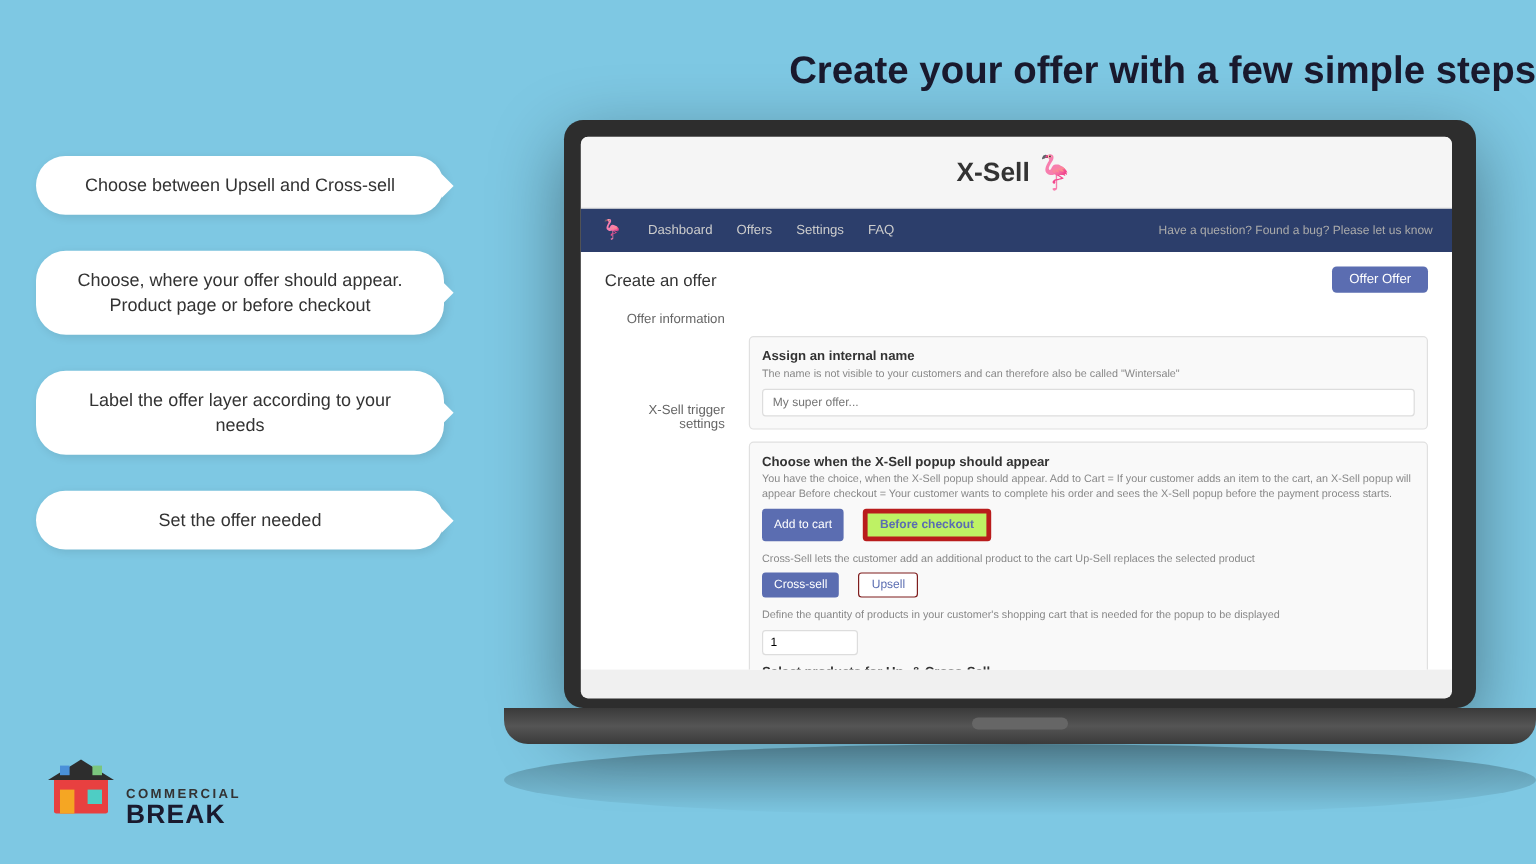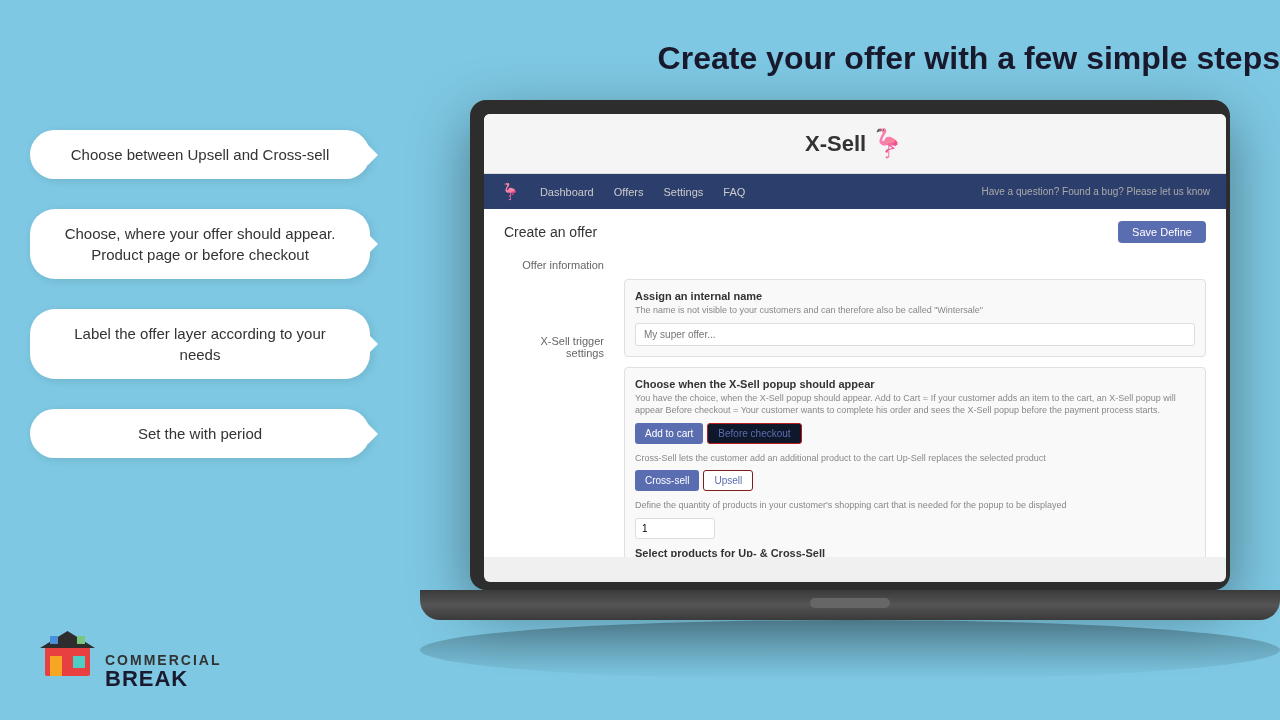--- a/index.html
+++ b/index.html
@@ -60,21 +60,21 @@
       position: absolute;
       right: 50px;
       top: 100px;
       width: 760px;
       height: 550px;
     }
 
     .laptop-screen-outer {
       background: #2d2d2d;
       border-radius: 16px;
-      padding: 14px 4px 8px 14px;
+      padding: 14px 20px 8px 14px;
       width: 760px;
       height: 490px;
       box-shadow: 0 20px 60px rgba(0,0,0,0.4);
       position: relative;
     }
 
     .laptop-screen-inner {
       background: #f0f0f0;
       width: 100%;
       height: 100%;
@@ -225,41 +225,42 @@
       border: 1px solid #ddd;
       border-radius: 3px;
       padding: 5px 8px;
       font-size: 10px;
       color: #aaa;
       background: white;
     }
 
     .btn-group {
       display: flex;
-      gap: 4px;
+      gap: 16px;
       margin-bottom: 8px;
     }
 
     .btn-small {
       padding: 4px 10px;
       border: none;
       border-radius: 3px;
       font-size: 10px;
       cursor: pointer;
     }
 
     .btn-purple {
       background: #5b6db1;
       color: white;
     }
 
     .btn-outline {
-      background: #0f172a;
+      background: #bef264;
       color: #5b6db1;
-      border: 1px solid #b91c1c;
+      border: 4px solid #b91c1c;
+      font-weight: bold;
     }
 
     .btn-cross {
       background: #5b6db1;
       color: white;
     }
 
     .btn-upsell {
       background: white;
       color: #5b6db1;
@@ -293,21 +294,21 @@
       width: 55px;
       height: 55px;
     }
 
     .brand-text {
       display: flex;
       flex-direction: column;
     }
 
     .brand-commercial {
-      font-size: 14px;
+      font-size: 11px;
       font-weight: bold;
       color: #333;
       letter-spacing: 2px;
       margin-top: 36px;
     }
 
     .brand-break {
       font-size: 22px;
       font-weight: 900;
       color: #1a1a2e;
@@ -324,21 +325,21 @@
   <div class="bubble">
     <span>Choose between Upsell and Cross-sell</span>
   </div>
   <div class="bubble">
     <span>Choose, where your offer should appear. Product page or before checkout</span>
   </div>
   <div class="bubble">
     <span>Label the offer layer according to your needs</span>
   </div>
   <div class="bubble">
-    <span>Set the with period</span>
+    <span>Set the offer needed</span>
   </div>
 </div>
 
 <div class="laptop-wrapper">
   <div class="laptop-screen-outer">
     <div class="laptop-screen-inner">
 
       <div class="app-header-logo">
         <span class="logo-text">X-Sell</span>
         <span class="logo-bird">🦩</span>
@@ -349,21 +350,21 @@
         <span class="nav-item">Dashboard</span>
         <span class="nav-item">Offers</span>
         <span class="nav-item">Settings</span>
         <span class="nav-item">FAQ</span>
         <span class="nav-right">Have a question? Found a bug? Please let us know</span>
       </div>
 
       <div class="app-body">
         <div class="create-offer-header">
           <span class="create-offer-title">Create an offer</span>
-          <button class="save-offer-btn">Save Define</button>
+          <button class="save-offer-btn">Offer Offer</button>
         </div>
 
         <div class="two-sections">
 
           <div style="width:110px;flex-shrink:0;">
             <div class="section-label" style="margin-bottom:60px;">Offer information</div>
             <div class="section-label">X-Sell trigger settings</div>
           </div>
 
           <div style="flex:1;margin-top:24px;">

